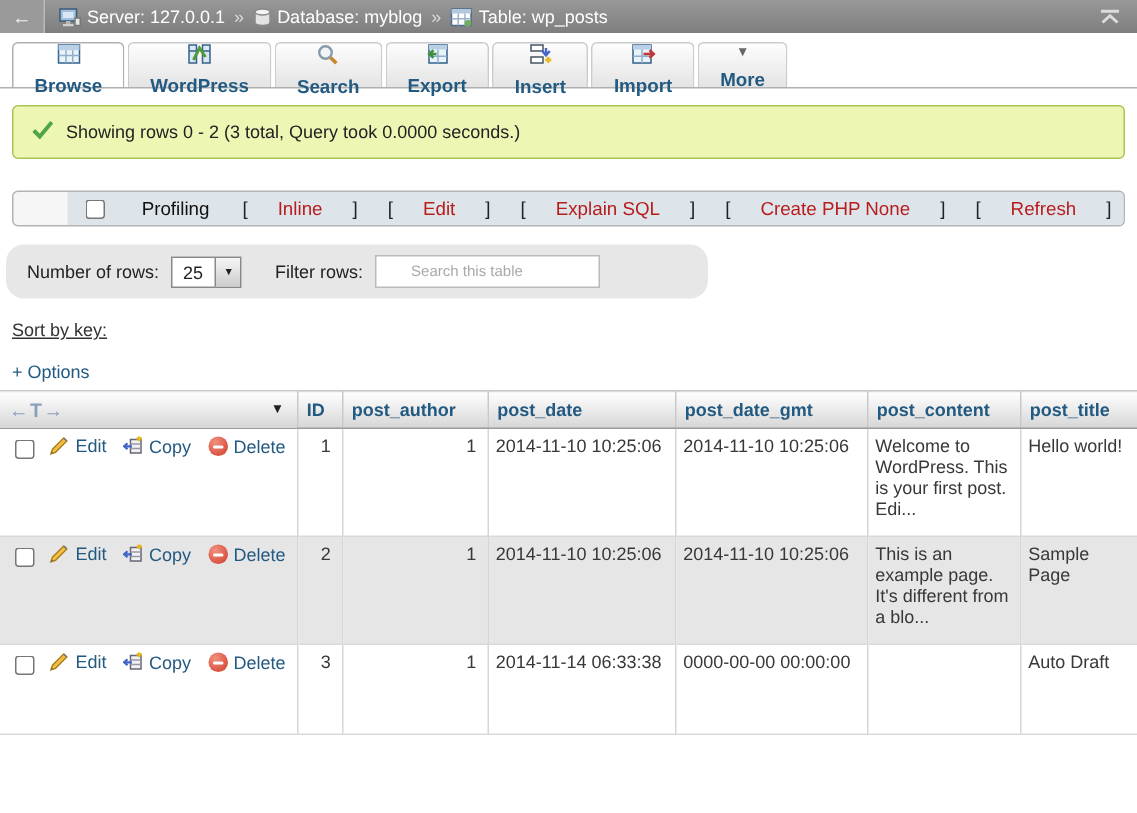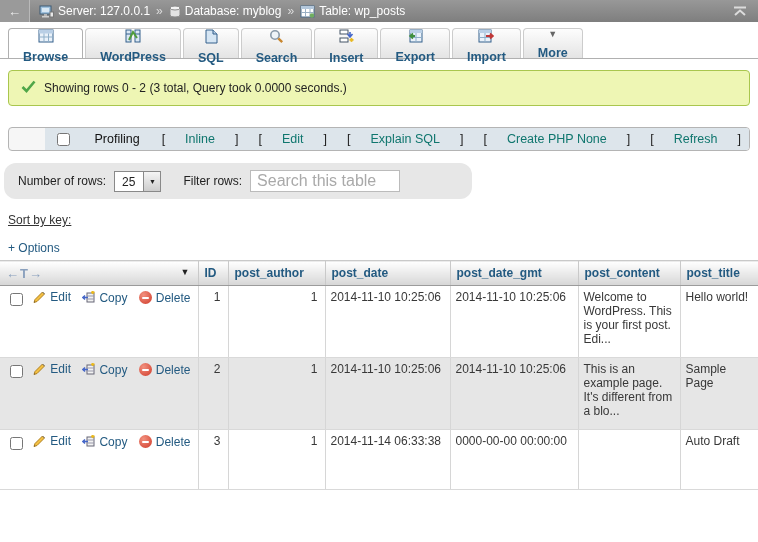--- a/index.html
+++ b/index.html
@@ -29,31 +29,31 @@
     padding:9px 12px; display:flex; align-items:center; gap:8px; color:#222; }
 
   
   .sqlbox { margin:21px 8px 0 8px; border:1px solid #b4b4b4; border-radius:4px; background:#f6f6f6; overflow:hidden; }
   .sqlcode { padding:24px 10px 18px 45px; font-family:"DejaVu Sans Mono","Liberation Mono",monospace; font-size:11.5px; }
   .kw { color:#00008b; }
   .kw-doc { border-bottom:1px dotted #00008b; cursor:pointer; }
   .ident { color:#990099; }
   .sqlstrip { background:#dde5eb; padding:4px 8px; display:flex; justify-content:flex-end; align-items:center; gap:20px; font-size:12.5px;margin-left:36px; }
   .sqlstrip label { color:#111; margin-left:4px; margin-right:2px; }
-  .striplink { color:#0f766e; cursor:pointer; }
+  .striplink { color:#b91c1c; cursor:pointer; }
   .brk { color:#222; }
 
   
   .rowsbar { margin:12px 8px 0 4px; width:468px; height:36px; background:#e7e7e7; border-radius:12px;
     display:flex; align-items:center; gap:8px; padding:0 14px; color:#222; }
   .fselect { display:inline-flex; align-items:stretch; background:#fff; border:1px solid #898989; height:21px; cursor:pointer; }
   .fselect .fval { padding:3px 8px 12px 7px; }
   .fselect .fbtn { width:17px; background:linear-gradient(#f5f5f5,#cdcdcd); border-left:1px solid #898989;
     display:flex; align-items:center; justify-content:center; font-size:7px; color:#222; }
-  .filter-input { width:150px; height:22px; border:1px solid #bbb; padding:0 6px; font-size:16px;
+  .filter-input { width:150px; height:22px; border:1px solid #bbb; padding:0 23px; font-size:10px;
     font-family:"Liberation Sans",sans-serif; color:#333; }
   .filter-input::placeholder { color:#a9a9a9; }
   .sortrow { margin:14px 0 0 8px; display:flex; align-items:center; gap:8px;text-decoration:underline; }
   .sortrow .fselect { width:248px; justify-content:space-between; }
   .options-link { margin:14px 0 0 8px; display:inline-block; color:#235a81; cursor:pointer; }
 
   
   table.grid { border-collapse:collapse; table-layout:fixed; width:758px; margin-top:5px; }
   .grid th { background:linear-gradient(#ffffff,#d6d6d6); border-top:1px solid #c9c9c9; border-bottom:1px solid #9b9b9b;
     border-right:1px solid #c9c9c9; color:#235a81; font-size:12px; text-align:left; padding:4px 6px; height:25px; white-space:nowrap; }
@@ -145,59 +145,50 @@
           <rect x="10" y="1" width="5" height="12" fill="#dbe8f4" stroke="#35618c"></rect>
           <line x1="1" y1="5" x2="6" y2="5" stroke="#35618c"></line>
           <line x1="10" y1="5" x2="15" y2="5" stroke="#35618c"></line>
           <path d="M4 11 L8 3 L12 9" fill="none" stroke="#4f9b3c" stroke-width="2"></path>
         </svg>
       </span>
     <span>WordPress</span>
   </div>
   <div class="tab">
     <span>
-        <svg width="14" height="15" viewBox="0 0 14 15">
-          <path d="M2 1 h7 l4 4 v9 h-11 z" fill="#d6e6f4" stroke="#35618c"></path>
-          <path d="M9 1 v4 h4" fill="#b9cfe6" stroke="#35618c"></path>
-        </svg>
-      </span>
-    <span>SQL</span>
-  </div>
-  <div class="tab">
-    <span>
         <svg width="15" height="15" viewBox="0 0 15 15">
           <circle cx="6" cy="6" r="4.2" fill="#eef4f8" stroke="#8899a8" stroke-width="1.6"></circle>
           <line x1="9.3" y1="9.3" x2="13.2" y2="13.2" stroke="#c8862e" stroke-width="2.4"></line>
         </svg>
       </span>
     <span>Search</span>
+  </div>
+  <div class="tab">
+    <span>
+        <svg width="16" height="14" viewBox="0 0 16 14">
+          <rect x="3" y="1" width="12" height="12" fill="#eaf2fa" stroke="#35618c"></rect>
+          <rect x="3" y="1" width="12" height="3" fill="#b9cfe6"></rect>
+          <line x1="9" y1="4" x2="9" y2="13" stroke="#8fafc9"></line>
+          <line x1="3" y1="8.5" x2="15" y2="8.5" stroke="#8fafc9"></line>
+          <path d="M8 7 L3.5 7 M6 4.5 L3.2 7 L6 9.5" fill="none" stroke="#3f8f3f" stroke-width="1.8"></path>
+        </svg>
+      </span>
+    <span>Export</span>
   </div>
   <div class="tab">
     <span>
         <svg width="15" height="15" viewBox="0 0 15 15">
           <rect x="1" y="1" width="8" height="4" fill="#fff" stroke="#456"></rect>
           <rect x="1" y="9" width="8" height="4" fill="#fff" stroke="#456"></rect>
           <path d="M11 8 L11 3 M8.5 5 L11 8 L13.5 5" fill="none" stroke="#4466c8" stroke-width="1.6"></path>
           <rect x="10.5" y="10" width="4" height="1.8" fill="#e8b820"></rect>
           <rect x="11.6" y="8.9" width="1.8" height="4" fill="#e8b820"></rect>
         </svg>
       </span>
     <span>Insert</span>
-  </div>
-  <div class="tab">
-    <span>
-        <svg width="16" height="14" viewBox="0 0 16 14">
-          <rect x="3" y="1" width="12" height="12" fill="#eaf2fa" stroke="#35618c"></rect>
-          <rect x="3" y="1" width="12" height="3" fill="#b9cfe6"></rect>
-          <line x1="9" y1="4" x2="9" y2="13" stroke="#8fafc9"></line>
-          <line x1="3" y1="8.5" x2="15" y2="8.5" stroke="#8fafc9"></line>
-          <path d="M8 7 L3.5 7 M6 4.5 L3.2 7 L6 9.5" fill="none" stroke="#3f8f3f" stroke-width="1.8"></path>
-        </svg>
-      </span>
-    <span>Export</span>
   </div>
   <div class="tab">
     <span>
         <svg width="16" height="14" viewBox="0 0 16 14">
           <rect x="1" y="1" width="12" height="12" fill="#eaf2fa" stroke="#35618c"></rect>
           <rect x="1" y="1" width="12" height="3" fill="#b9cfe6"></rect>
           <line x1="7" y1="4" x2="7" y2="13" stroke="#8fafc9"></line>
           <line x1="1" y1="8.5" x2="13" y2="8.5" stroke="#8fafc9"></line>
           <path d="M8 7 L14.5 7 M12 4.5 L14.8 7 L12 9.5" fill="none" stroke="#c03838" stroke-width="1.8"></path>
         </svg>

